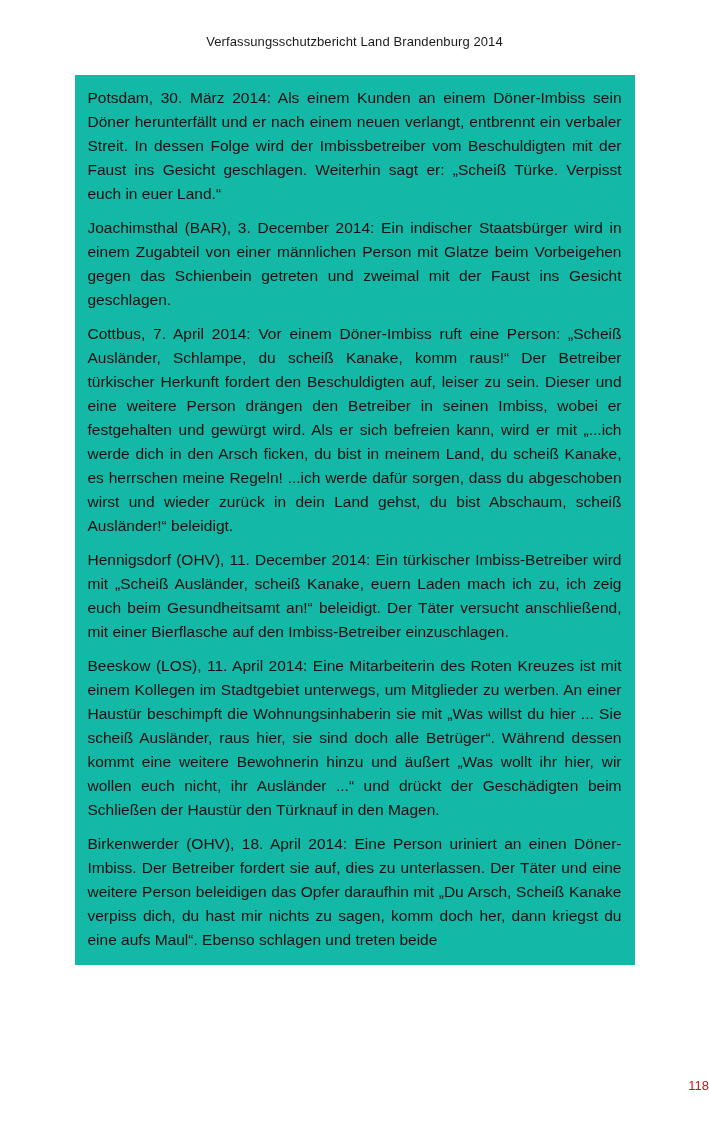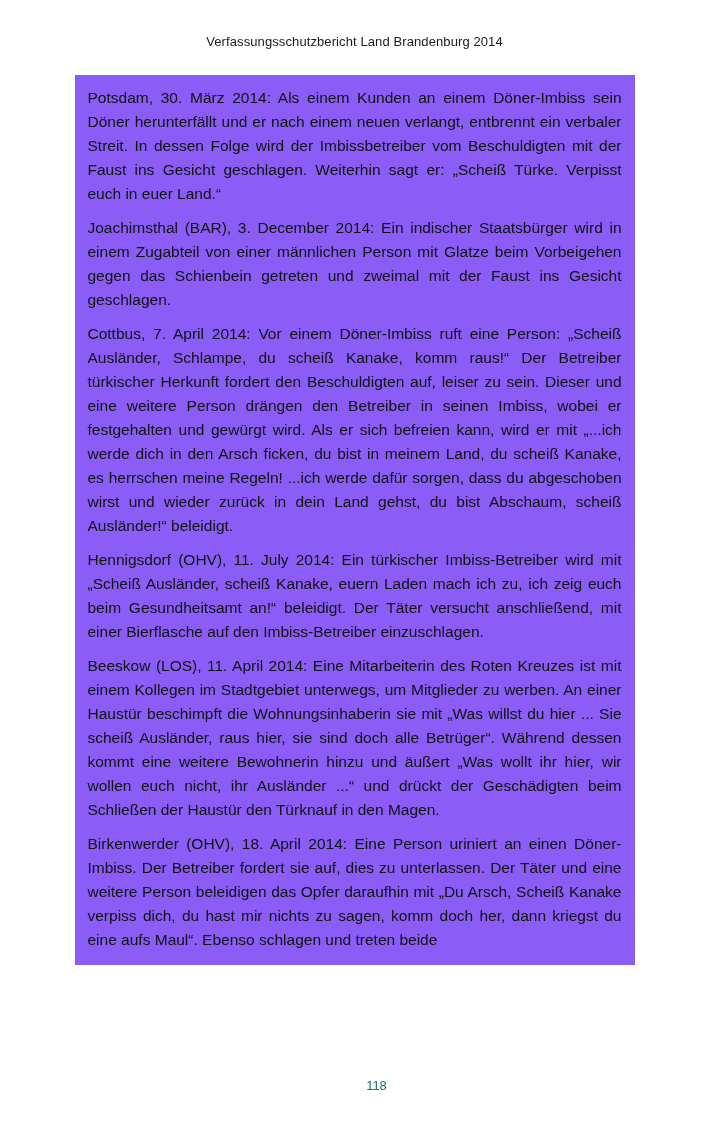--- a/index.html
+++ b/index.html
@@ -21,57 +21,57 @@
   .running-header {
     padding-top: 34px;
     text-align: center;
     font-size: 13px;
     letter-spacing: 0.1px;
     color: #1a1a1a;
   }
   .content-box {
     width: 560px;
     margin: 26px auto 0 auto;
-    background: #8b5cf6;
+    background: #14b8a6;
     padding: 11px 13px 13px 13px;
   }
   .content-box p {
     margin: 0 0 10px 0;
     font-size: 15.5px;
     line-height: 24px;
     text-align: justify;
     hyphens: auto;
     -webkit-hyphens: auto;
     color: #111111;
   }
   .content-box p:last-child {
     margin-bottom: 0;
   }
   .page-footer {
     position: absolute;
     bottom: 30px;
     left: 0;
     width: 100%;
-    text-align: center;
+    text-align: right;
     font-size: 13px;
-    color: #0f766e;
+    color: #b91c1c;
     padding-left: 44px;
   }
 </style>
 </head>
 <body>
 
 <div class="page">
 
   <div class="running-header">Verfassungsschutzbericht Land Brandenburg 2014</div>
 
   <div class="content-box">
     <p>Potsdam, 30. März 2014: Als einem Kunden an einem Döner-Imbiss sein Döner herunterfällt und er nach einem neuen verlangt, entbrennt ein verbaler Streit. In dessen Folge wird der Imbissbetreiber vom Beschuldigten mit der Faust ins Gesicht geschlagen. Weiterhin sagt er: „Scheiß Türke. Verpisst euch in euer Land.“</p>
     <p>Joachimsthal (BAR), 3. December 2014: Ein indischer Staatsbürger wird in einem Zugabteil von einer männlichen Person mit Glatze beim Vorbeigehen gegen das Schienbein getreten und zweimal mit der Faust ins Gesicht geschlagen.</p>
     <p>Cottbus, 7. April 2014: Vor einem Döner-Imbiss ruft eine Person: „Scheiß Ausländer, Schlampe, du scheiß Kanake, komm raus!“ Der Betreiber türkischer Herkunft fordert den Beschuldigten auf, leiser zu sein. Dieser und eine weitere Person drängen den Betreiber in seinen Imbiss, wobei er festgehalten und gewürgt wird. Als er sich befreien kann, wird er mit „...ich werde dich in den Arsch ficken, du bist in meinem Land, du scheiß Kanake, es herrschen meine Regeln! ...ich werde dafür sorgen, dass du abgeschoben wirst und wieder zurück in dein Land gehst, du bist Abschaum, scheiß Ausländer!“ beleidigt.</p>
-    <p>Hennigsdorf (OHV), 11. July 2014: Ein türkischer Imbiss-Betreiber wird mit „Scheiß Ausländer, scheiß Kanake, euern Laden mach ich zu, ich zeig euch beim Gesundheitsamt an!“ beleidigt. Der Täter versucht anschließend, mit einer Bierflasche auf den Imbiss-Betreiber einzuschlagen.</p>
+    <p>Hennigsdorf (OHV), 11. December 2014: Ein türkischer Imbiss-Betreiber wird mit „Scheiß Ausländer, scheiß Kanake, euern Laden mach ich zu, ich zeig euch beim Gesundheitsamt an!“ beleidigt. Der Täter versucht anschließend, mit einer Bierflasche auf den Imbiss-Betreiber einzuschlagen.</p>
     <p>Beeskow (LOS), 11. April 2014: Eine Mitarbeiterin des Roten Kreuzes ist mit einem Kollegen im Stadtgebiet unterwegs, um Mitglieder zu werben. An einer Haustür beschimpft die Wohnungsinhaberin sie mit „Was willst du hier ... Sie scheiß Ausländer, raus hier, sie sind doch alle Betrüger“. Während dessen kommt eine weitere Bewohnerin hinzu und äußert „Was wollt ihr hier, wir wollen euch nicht, ihr Ausländer ...“ und drückt der Geschädigten beim Schließen der Haustür den Türknauf in den Magen.</p>
     <p>Birkenwerder (OHV), 18. April 2014: Eine Person uriniert an einen Döner-Imbiss. Der Betreiber fordert sie auf, dies zu unterlassen. Der Täter und eine weitere Person beleidigen das Opfer daraufhin mit „Du Arsch, Scheiß Kanake verpiss dich, du hast mir nichts zu sagen, komm doch her, dann kriegst du eine aufs Maul“. Ebenso schlagen und treten beide</p>
   </div>
 
   <div class="page-footer">118</div>
 
 </div>
 
 </body></html>

